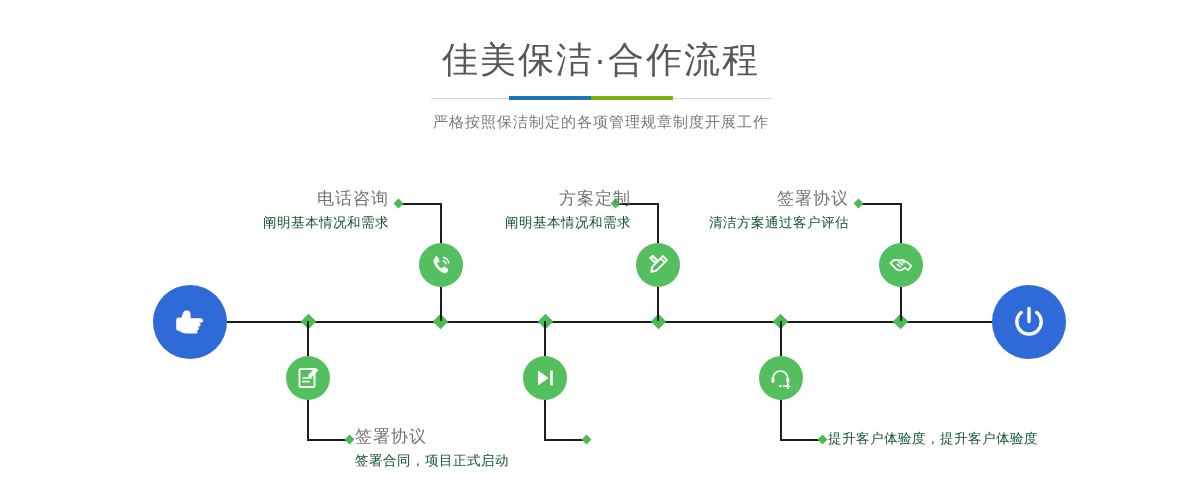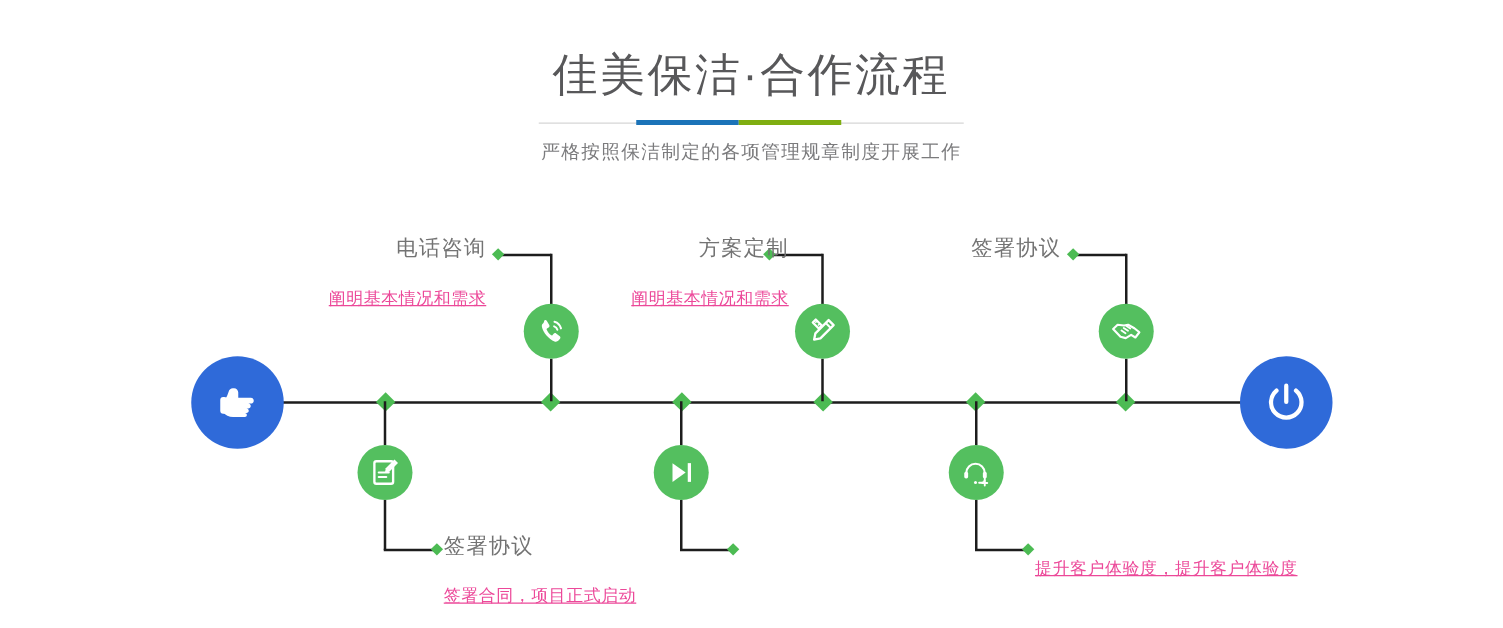--- a/index.html
+++ b/index.html
@@ -128,25 +128,24 @@
     white-space: nowrap;
   }
   .step-label .title {
     font-size: 17px;
     color: #737373;
     letter-spacing: 1px;
     line-height: 22px;
   }
   .step-label .desc {
     font-size: 13.5px;
-    color: #ec4899;
+    color: #14532d;
     letter-spacing: 0.5px;
     line-height: 20px;
-    margin-top: 19px;
-    text-decoration: underline;
+    margin-top: 3px;
   }
   .step-label.above { text-align: right; }
   .step-label.below { text-align: left; }
 
   
   .label-diamond {
     position: absolute;
     width: 7px;
     height: 7px;
     background: #4cbb53;
@@ -265,20 +264,21 @@
       </svg>
     </span>
   </div>
 
   <div class="conn v" style="left:900px; top:203px; height:42px;"></div>
   <div class="conn h" style="left:859px; top:203px; width:42px;"></div>
   <div class="conn v" style="left:900px; top:287px; height:34px;"></div>
   <div class="label-diamond" style="left:855px; top:200px;"></div>
   <div class="step-label above" style="right:353px; top:188px;">
     <div class="title">签署协议</div>
+    <div class="desc">清洁方案通过客户评估</div>
   </div>
   <div class="step-icon" style="left:879px; top:243px;">
     <span>
       <svg width="26" height="26" viewBox="0 0 26 26" aria-hidden="true">
         <path d="M2.5 11.2l3.6-3.4 5.1.6 3.3-.6 5 2.8 4 3.2-3.2 4.2-3.4-2.1-4.3 2.6-4.2-1.1z" fill="none" stroke="#ffffff" stroke-width="1.7" stroke-linejoin="round"></path>
         <line x1="9.2" y1="12.4" x2="12.4" y2="14.6" stroke="#ffffff" stroke-width="1.5" stroke-linecap="round"></line>
         <line x1="11" y1="10.4" x2="14.4" y2="12.6" stroke="#ffffff" stroke-width="1.5" stroke-linecap="round"></line>
         <line x1="13.2" y1="8.8" x2="16.2" y2="10.8" stroke="#ffffff" stroke-width="1.5" stroke-linecap="round"></line>
       </svg>
     </span>

